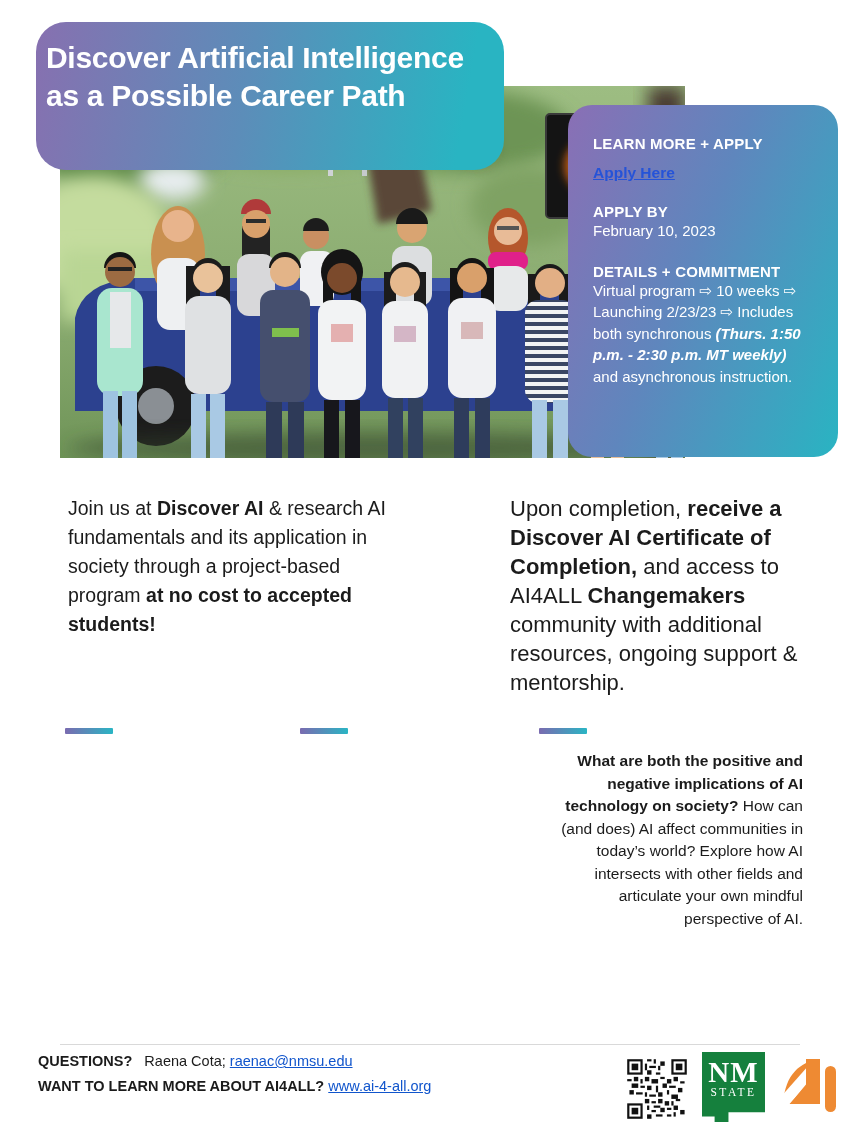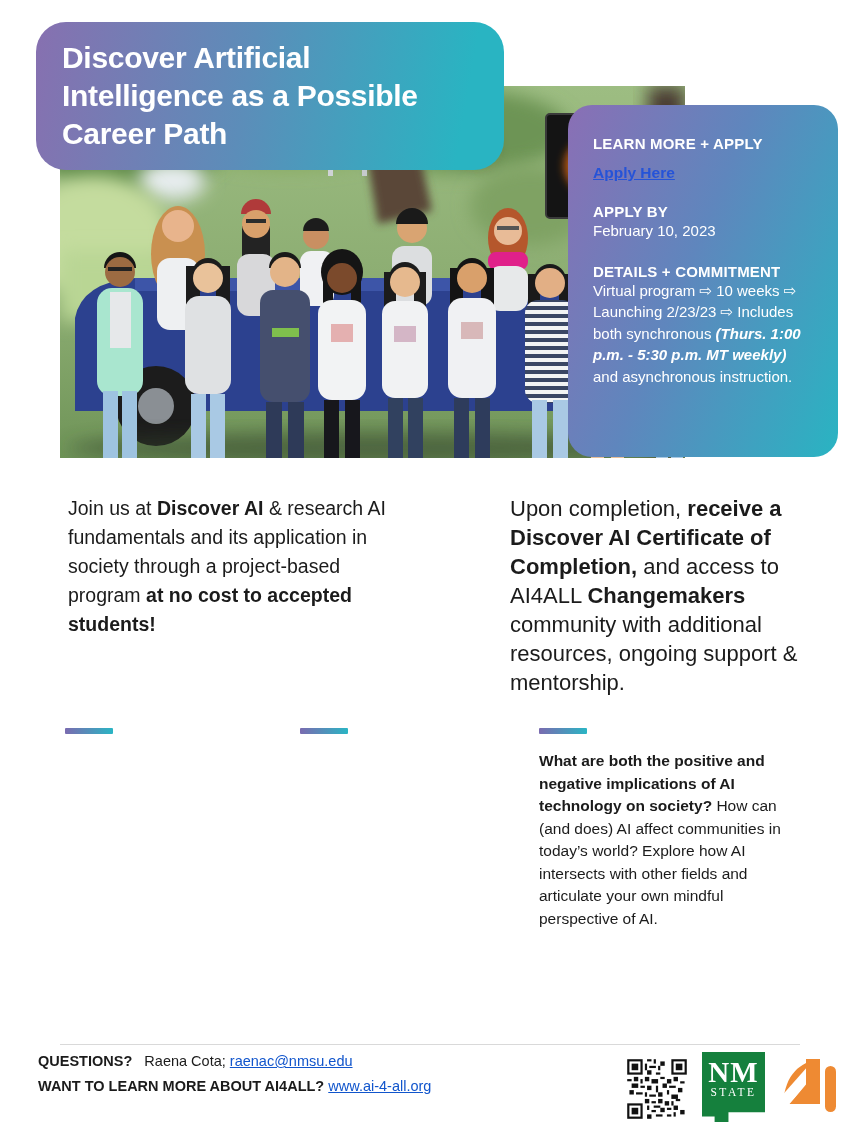--- a/index.html
+++ b/index.html
@@ -12,21 +12,21 @@
   .i{font-style:italic;}
 
   
   .photo{left:60px;top:86px;width:625px;height:372px;}
   .photo svg{display:block;width:100%;height:100%;}
 
   
   .title-card{
     left:36px;top:22px;width:468px;height:148px;border-radius:30px;
     background:linear-gradient(100deg,#8770b0 0%,#5c8db9 45%,#29b4c2 90%);
-    box-sizing:border-box;padding:17px 26px;
+    box-sizing:border-box;padding:17px 10px;
   }
   .title-card h1{
     margin:0;color:#ffffff;font-size:30px;line-height:38px;font-weight:700;letter-spacing:-0.3px;
   }
 
   
   .info-panel{
     left:568px;top:105px;width:270px;height:352px;border-radius:24px;
     background:linear-gradient(112deg,#8a6fb5 0%,#5f86bd 45%,#29b4c2 100%);
     box-sizing:border-box;padding:30px 25px 20px 25px;color:#ffffff;
@@ -40,21 +40,21 @@
   
   .intro-left{left:68px;top:494px;width:318px;font-size:19.5px;line-height:29px;}
   .intro-right{left:510px;top:494px;width:300px;font-size:22px;line-height:29px;}
 
   
   .accent-bar{top:728px;width:48px;height:6px;border-radius:1px;
     background:linear-gradient(90deg,#7a6bb0,#2ab5c4);}
   .col-text{top:750px;font-size:15.5px;line-height:22.5px;}
   .c1{left:65px;}  .c1t{width:208px;}
   .c2{left:300px;} .c2t{width:198px;}
-  .c3{left:539px;} .c3t{width:264px;}
+  .c3{left:539px;} .c3t{width:264px;text-align:right;}
 
   
   .footer-divider{left:60px;top:1044px;width:740px;height:1px;background:#d9d9d9;}
   .footer-lines{left:38px;top:1049px;width:560px;font-size:14.5px;line-height:25px;}
   .footer-lines .rlink, .rlink{color:#1155cc;text-decoration:underline;}
   .qr{left:625px;top:1057px;width:64px;height:64px;}
   .qr svg{display:block;width:100%;height:100%;}
   .nm-logo{
     left:702px;top:1052px;width:63px;height:70px;background:#15803d;
     clip-path:polygon(0 0,100% 0,100% 86%,42% 86%,42% 100%,20% 100%,20% 92%,0 92%);
@@ -249,21 +249,21 @@
   </div>
 
   <div class="abs info-panel">
     <p class="panel-heading">LEARN MORE + APPLY</p>
     <p class="panel-gap-sm" style="margin:12px 0 0 0;">
       <a href="#" class="apply-link">Apply Here</a>
     </p>
     <p class="panel-heading panel-gap">APPLY BY</p>
     <p class="panel-text panel-gap-sm">February 10, 2023</p>
     <p class="panel-heading panel-gap">DETAILS + COMMITMENT</p>
-    <p class="panel-text panel-gap-sm"><span>Virtual program ⇨ 10 weeks ⇨ Launching 2/23/23 ⇨ Includes both synchronous </span><span class="b i">(Thurs. 1:00 p.m. - 5:30 p.m. MT weekly)</span><span> and asynchronous instruction.</span></p>
+    <p class="panel-text panel-gap-sm"><span>Virtual program ⇨ 10 weeks ⇨ Launching 2/23/23 ⇨ Includes both synchronous </span><span class="b i">(Thurs. 1:50 p.m. - 2:30 p.m. MT weekly)</span><span> and asynchronous instruction.</span></p>
   </div>
 
   <p class="abs intro-left" style="margin:0"><span>Join us at </span><span class="b">Discover AI</span><span> &amp; research AI fundamentals and its application in society through a project-based program </span><span class="b">at no cost to accepted students!</span></p>
   <p class="abs intro-right" style="margin:0"><span>Upon completion, </span><span class="b">receive a Discover AI Certificate of Completion,</span><span> and access to AI4ALL </span><span class="b">Changemakers</span><span> community with additional resources, ongoing support &amp; mentorship.</span></p>
 
   <div class="abs accent-bar c1"></div>
   <div class="abs accent-bar c2"></div>
   <div class="abs accent-bar c3"></div>
   <p class="abs col-text c3 c3t" style="margin:0"><span class="b">What are both the positive and negative implications of AI technology on society?</span><span> How can (and does) AI affect communities in today’s world? Explore how AI intersects with other fields and articulate your own mindful perspective of AI.</span></p>
 

